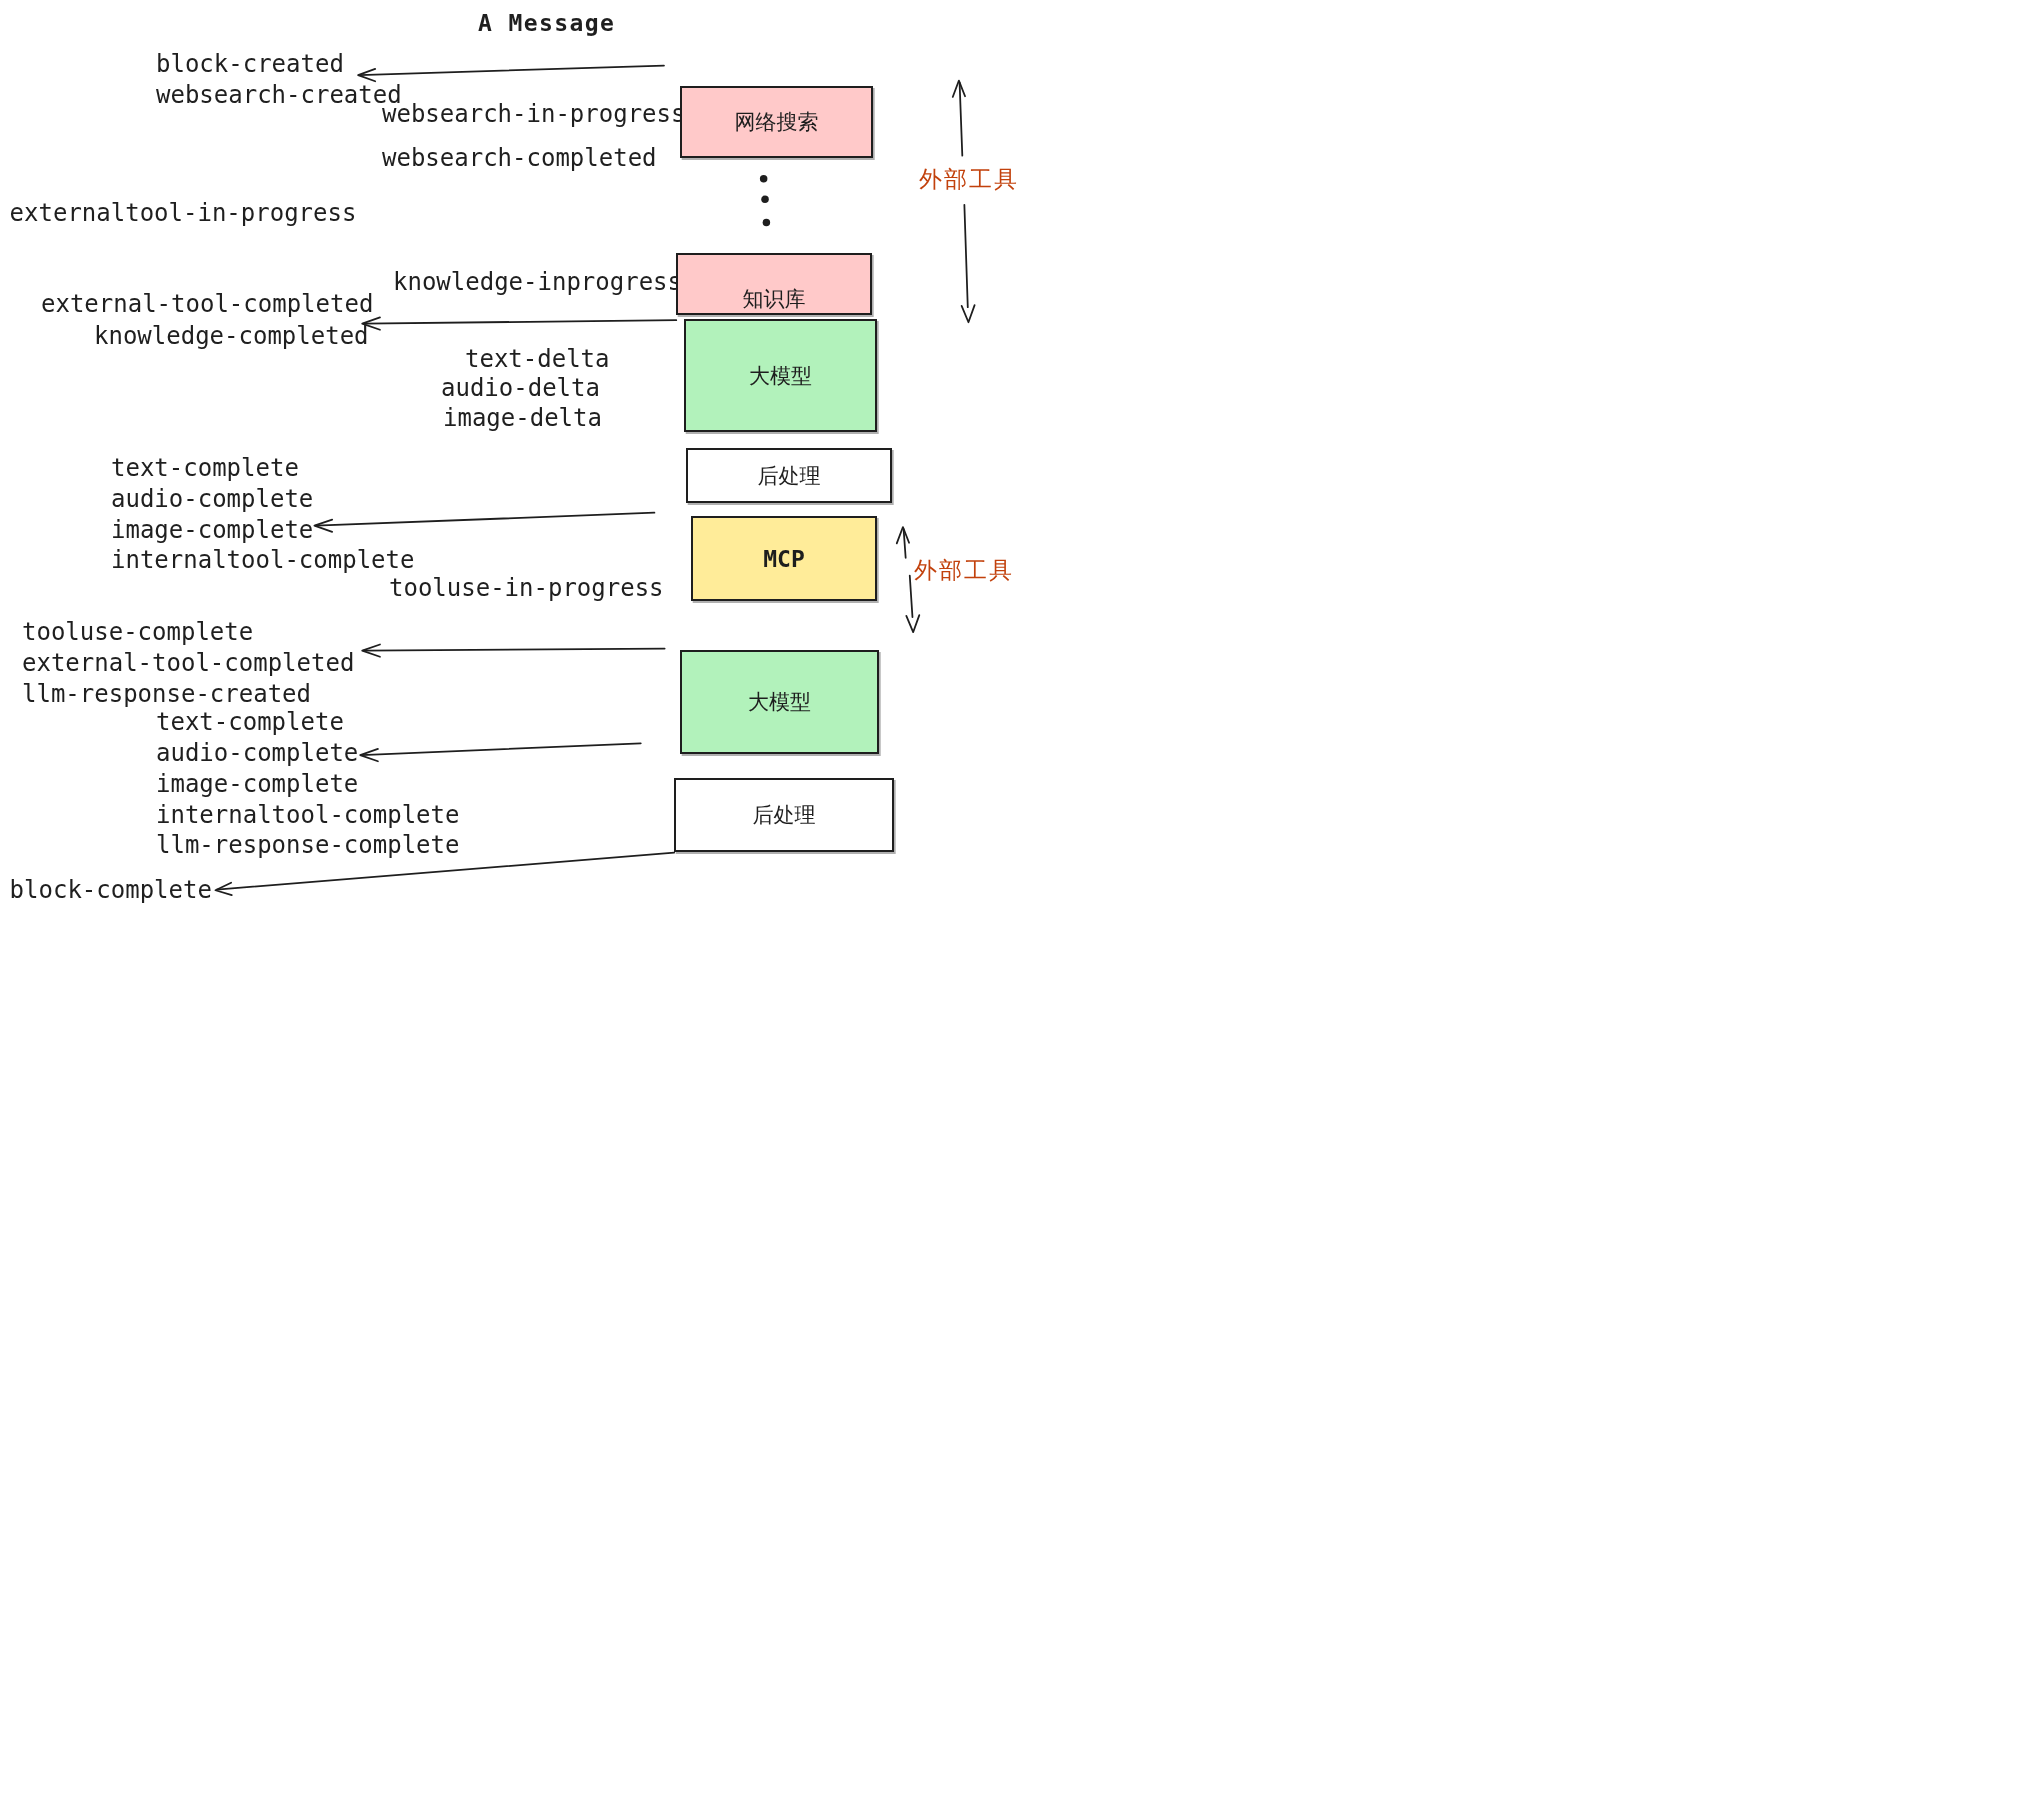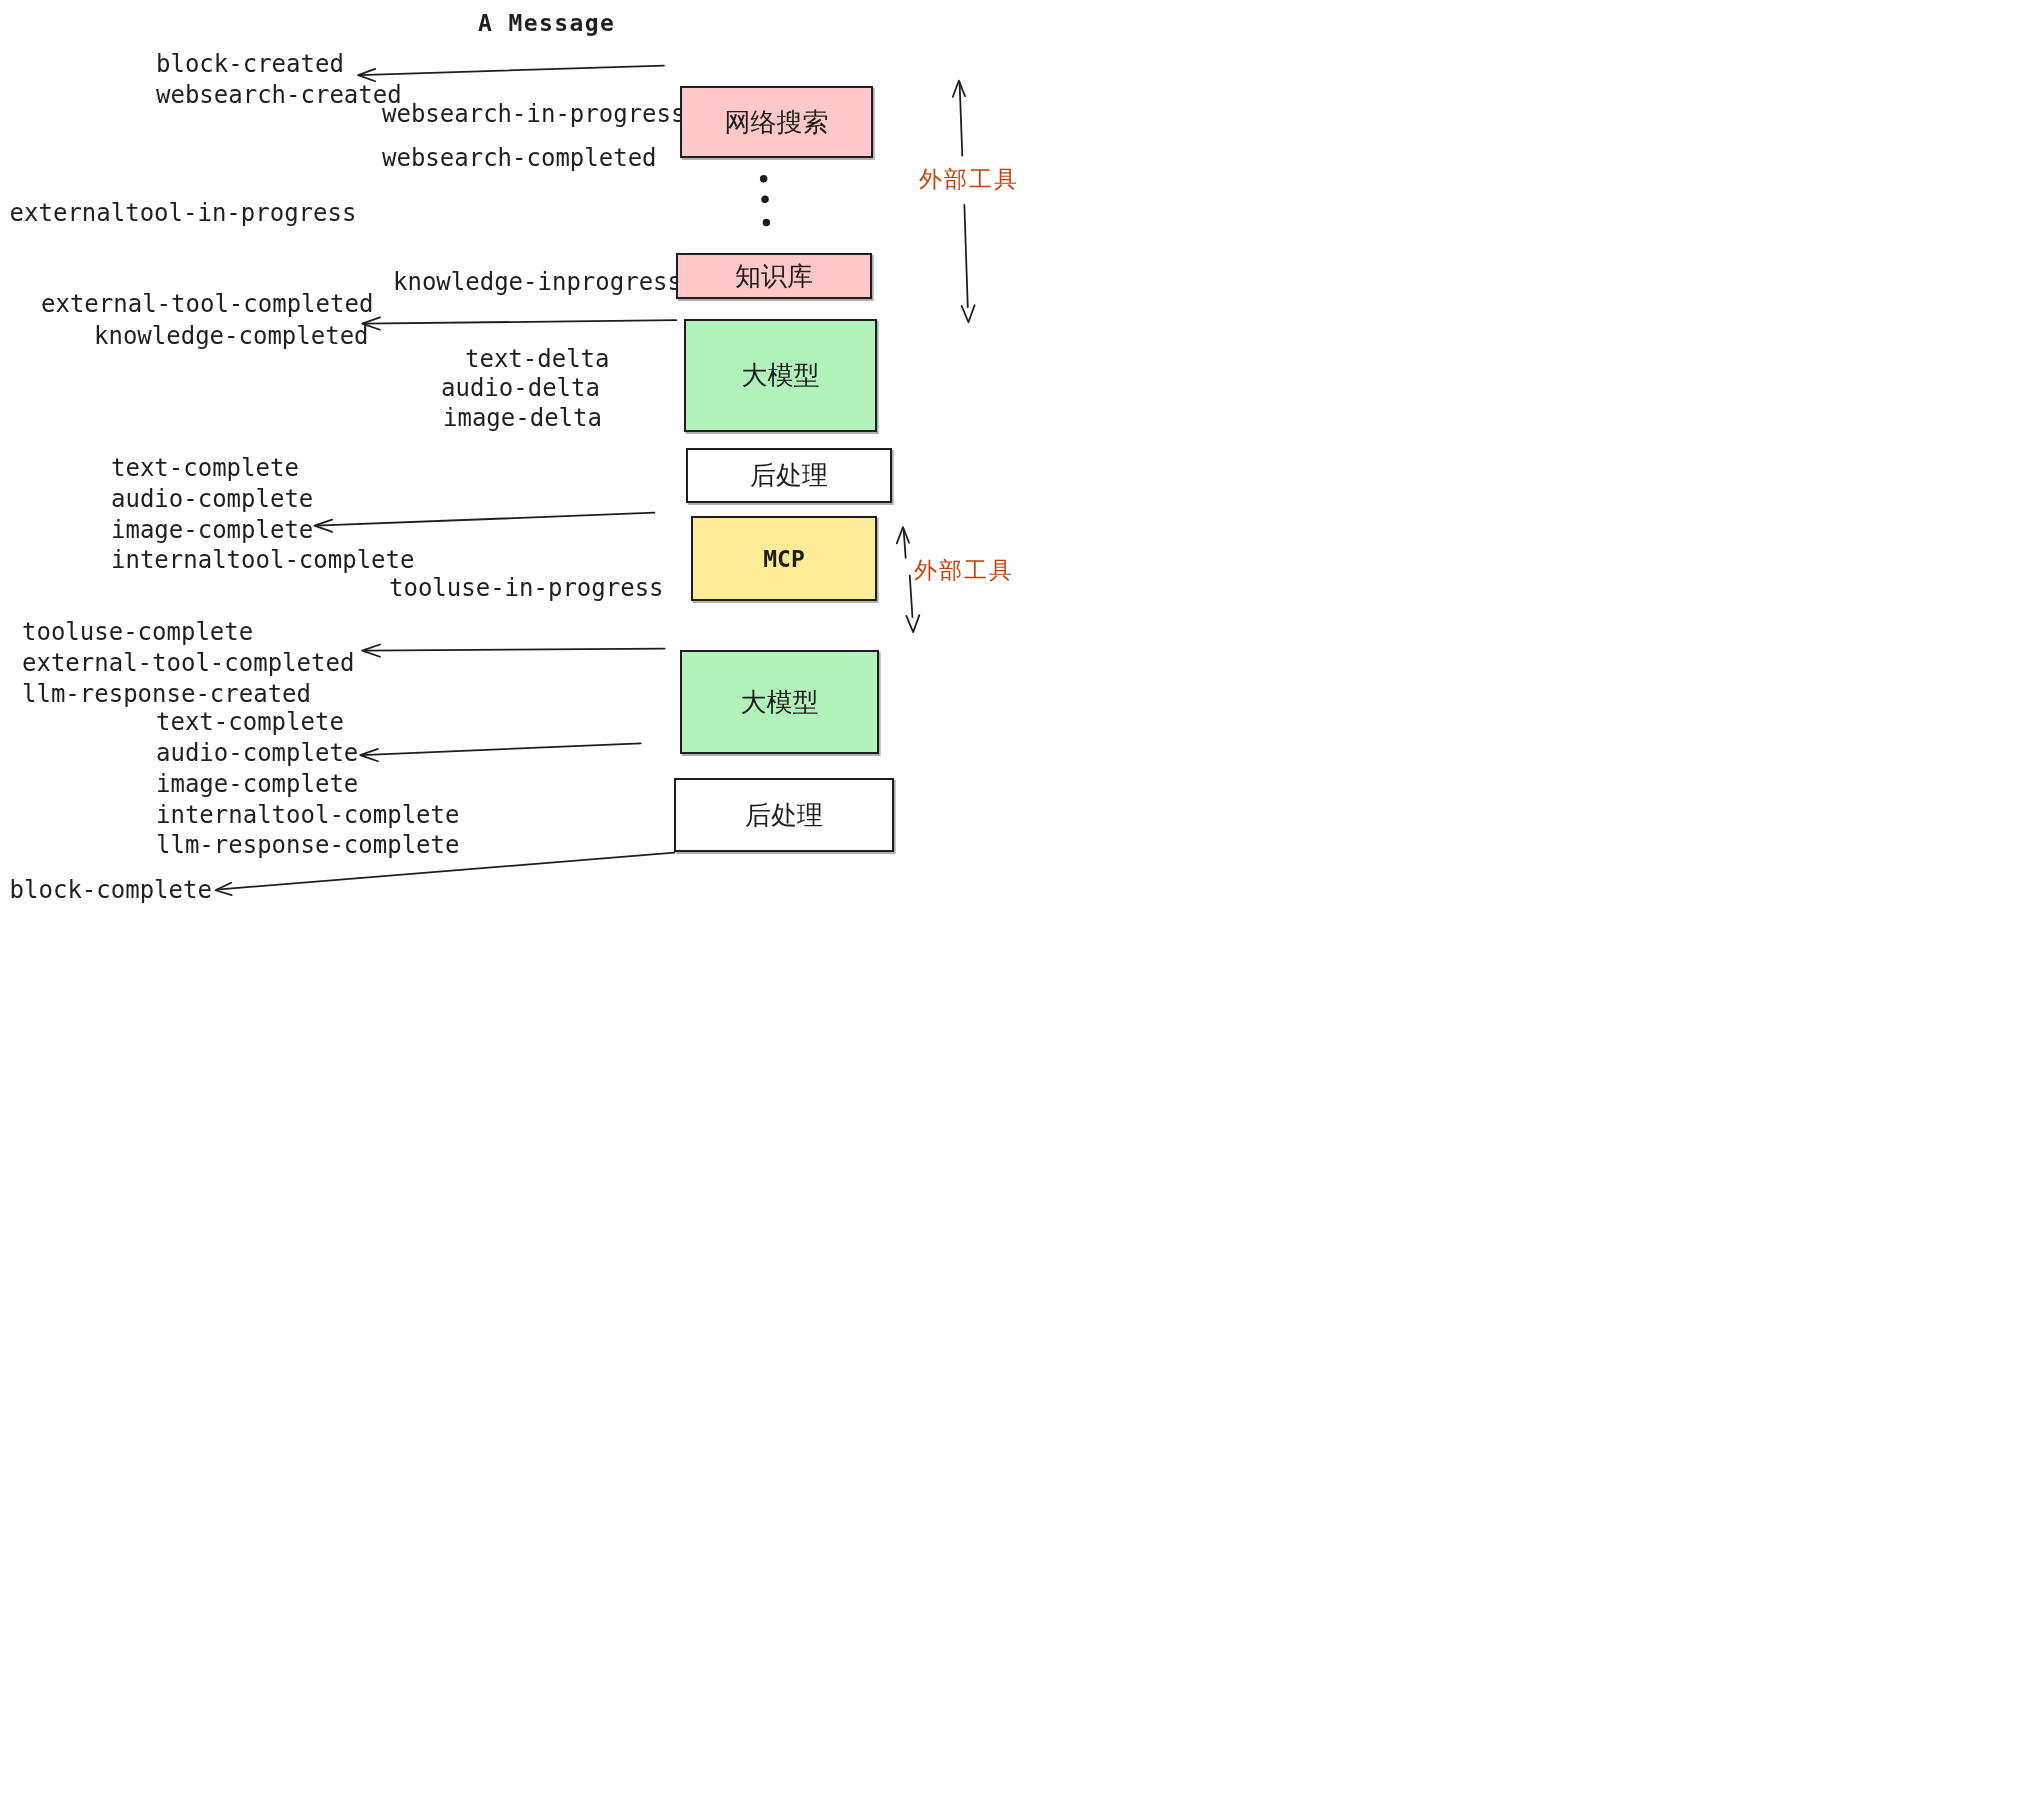--- a/index.html
+++ b/index.html
@@ -43,26 +43,26 @@
     position: absolute;
     border: 2px solid #1e1e1e;
     box-shadow: 1.7px 2px 0 0 rgba(30,30,30,0.35);
     display: flex;
     align-items: center;
     justify-content: center;
     box-sizing: border-box;
   }
   .box-label {
     font-family: "DejaVu Sans", "Liberation Sans", sans-serif;
-    font-size: 26px;
+    font-size: 21px;
     color: #1e1e1e;
     white-space: nowrap;
   }
   .box-websearch  { left: 680px;  top: 86px;  width: 193px; height: 72px; }
-  .box-knowledge  { left: 676px;  top: 253px;  width: 196px; height: 46px;  }
+  .box-knowledge  { left: 676px;  top: 253px;  width: 196px; height: 62px; align-items: flex-end;  }
   .box-llm-1      { left: 684px; top: 319px;  width: 193px; height: 113px; }
   .box-post-1     { left: 686px; top: 448px;  width: 206px; height: 55px;  }
   .box-mcp        { left: 691px; top: 516px;  width: 186px; height: 85px; }
   .box-llm-2      { left: 680px;  top: 650px;  width: 199px; height: 104px; }
   .box-post-2     { left: 674px;  top: 778px; width: 220px; height: 74px; }
   .box-mcp .box-label {
     font-family: "DejaVu Sans Mono", "Liberation Mono", monospace;
     font-size: 23px;
     font-weight: bold;
   }

